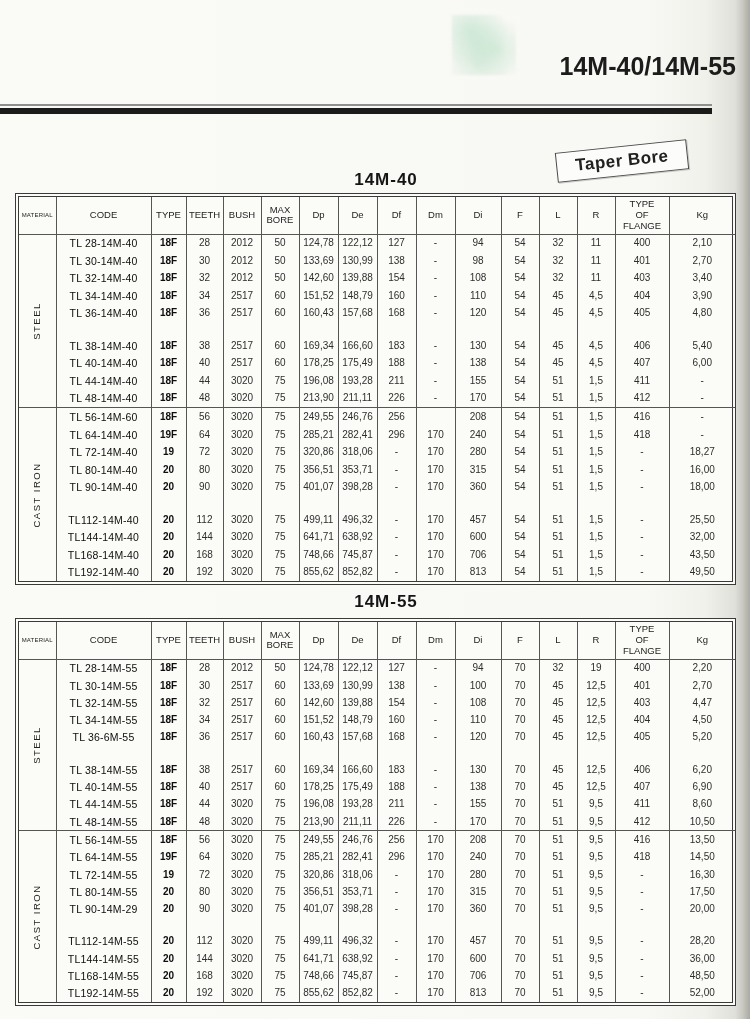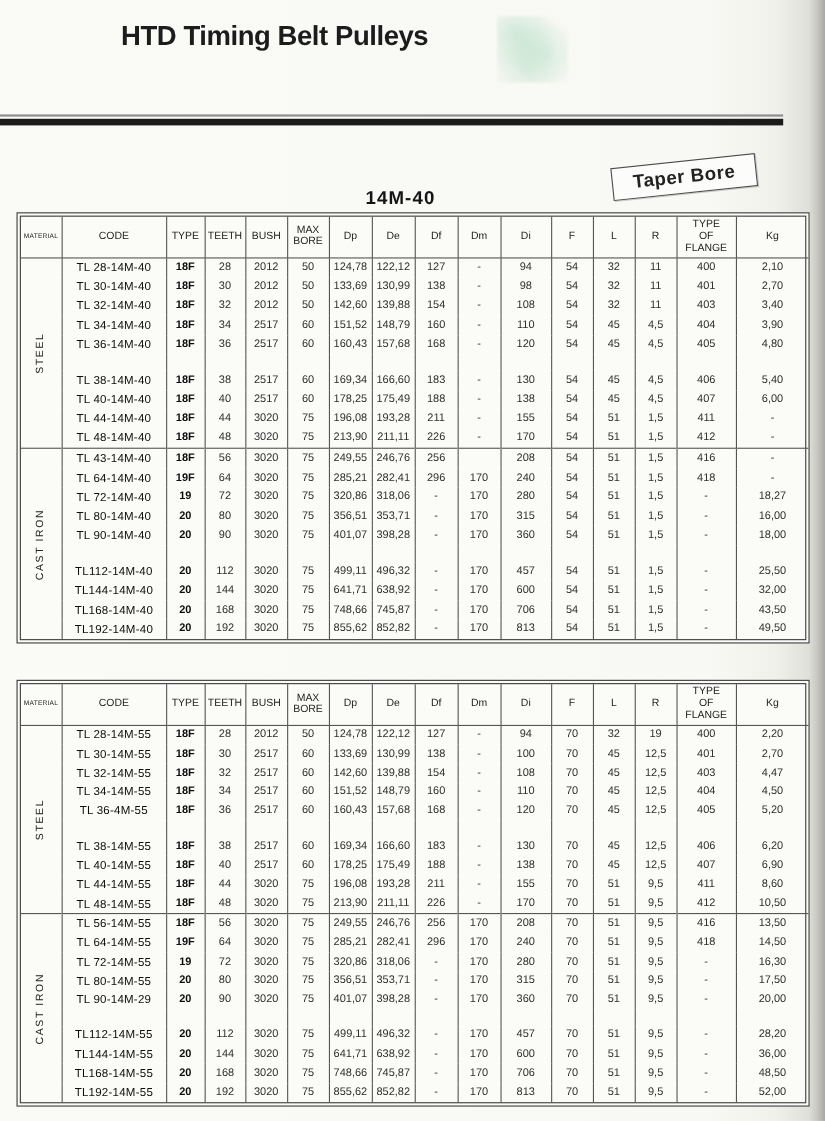--- a/index.html
+++ b/index.html
@@ -34,21 +34,21 @@
   .rule-thick { position:absolute; left:0; top:108px; width:712px; height:6px; background:#1b1b1b; }
   .badge {
     position:absolute; left:556px; top:146px; width:132px; height:30px;
     background:#fcfcfa; border:1.5px solid #4a4a4a;
     transform:rotate(-6deg);
     display:flex; align-items:center; justify-content:center;
     font-weight:bold; font-size:17px; color:#222; letter-spacing:0.5px;
     box-shadow:1px 1px 0 rgba(120,120,120,0.35);
   }
   .tbl-title {
-    position:absolute; left:4px; width:720px; text-align:center;
+    position:absolute; left:26px; width:720px; text-align:center;
     font-weight:bold; font-size:17px; color:#151515; letter-spacing:1px;
   }
   .t1 { top:170px; } .t2 { top:592px; }
   .tblbox {
     position:absolute; left:15px; width:721px;
     border:1px solid #3a3a3a; padding:2px; background:#fbfbf8;
   }
   .t1box { top:193px; height:392px; }
   .t2box { top:618px; height:388px; }
   .tblinner { border:1px solid #3a3a3a; width:100%; height:100%; }
@@ -88,22 +88,22 @@
     position:absolute; top:0; right:0; width:15px; height:100%;
     background:linear-gradient(90deg, rgba(0,0,0,0) 0%, rgba(60,60,52,0.08) 50%, rgba(50,50,42,0.22) 100%);
     pointer-events:none;
   }
 </style>
 </head>
 <body>
 
 <div class="page">
   <div class="hdr-title">
-    <div>HTD Timing Belt Pulleys</div>
   </div>
+  <div class="hdr-model">14M-40/14M-55</div>
   <div class="watermark"></div>
   <div class="rule-thin"></div>
   <div class="rule-thick"></div>
   <div class="badge">
     <span>Taper Bore</span>
   </div>
 
   <div class="tbl-title t1">14M-40</div>
   <div class="tblbox t1box">
     <div class="tblinner">
@@ -322,21 +322,21 @@
               <td class="c-r">1,5</td>
               <td class="c-type-of-flange">412</td>
               <td class="c-kg">-</td>
             </tr>
           </tbody>
           <tbody class="sec sec2">
             <tr>
               <td class="mat" rowspan="10">
                 <span>CAST IRON</span>
               </td>
-              <td class="c-code">TL 43-14M-40</td>
+              <td class="c-code">TL 56-14M-60</td>
               <td class="c-type">18F</td>
               <td class="c-teeth">56</td>
               <td class="c-bush">3020</td>
               <td class="c-max-bore">75</td>
               <td class="c-dp">249,55</td>
               <td class="c-de">246,76</td>
               <td class="c-df">256</td>
               <td class="c-dm"></td>
               <td class="c-di">208</td>
               <td class="c-f">54</td>
@@ -516,20 +516,21 @@
               <td></td>
               <td></td>
               <td></td>
               <td></td>
             </tr>
           </tbody>
         </table>
       </div>
   </div>
 
+  <div class="tbl-title t2">14M-55</div>
   <div class="tblbox t2box">
     <div class="tblinner">
         <table class="ptable">
           <colgroup>
             <col style="width: 37px;">
             <col style="width: 95px;">
             <col style="width: 35px;">
             <col style="width: 37px;">
             <col style="width: 38px;">
             <col style="width: 38px;">
@@ -633,21 +634,21 @@
               <td class="c-df">160</td>
               <td class="c-dm">-</td>
               <td class="c-di">110</td>
               <td class="c-f">70</td>
               <td class="c-l">45</td>
               <td class="c-r">12,5</td>
               <td class="c-type-of-flange">404</td>
               <td class="c-kg">4,50</td>
             </tr>
             <tr>
-              <td class="c-code">TL 36-4M-55</td>
+              <td class="c-code">TL 36-6M-55</td>
               <td class="c-type">18F</td>
               <td class="c-teeth">36</td>
               <td class="c-bush">2517</td>
               <td class="c-max-bore">60</td>
               <td class="c-dp">160,43</td>
               <td class="c-de">157,68</td>
               <td class="c-df">168</td>
               <td class="c-dm">-</td>
               <td class="c-di">120</td>
               <td class="c-f">70</td>

